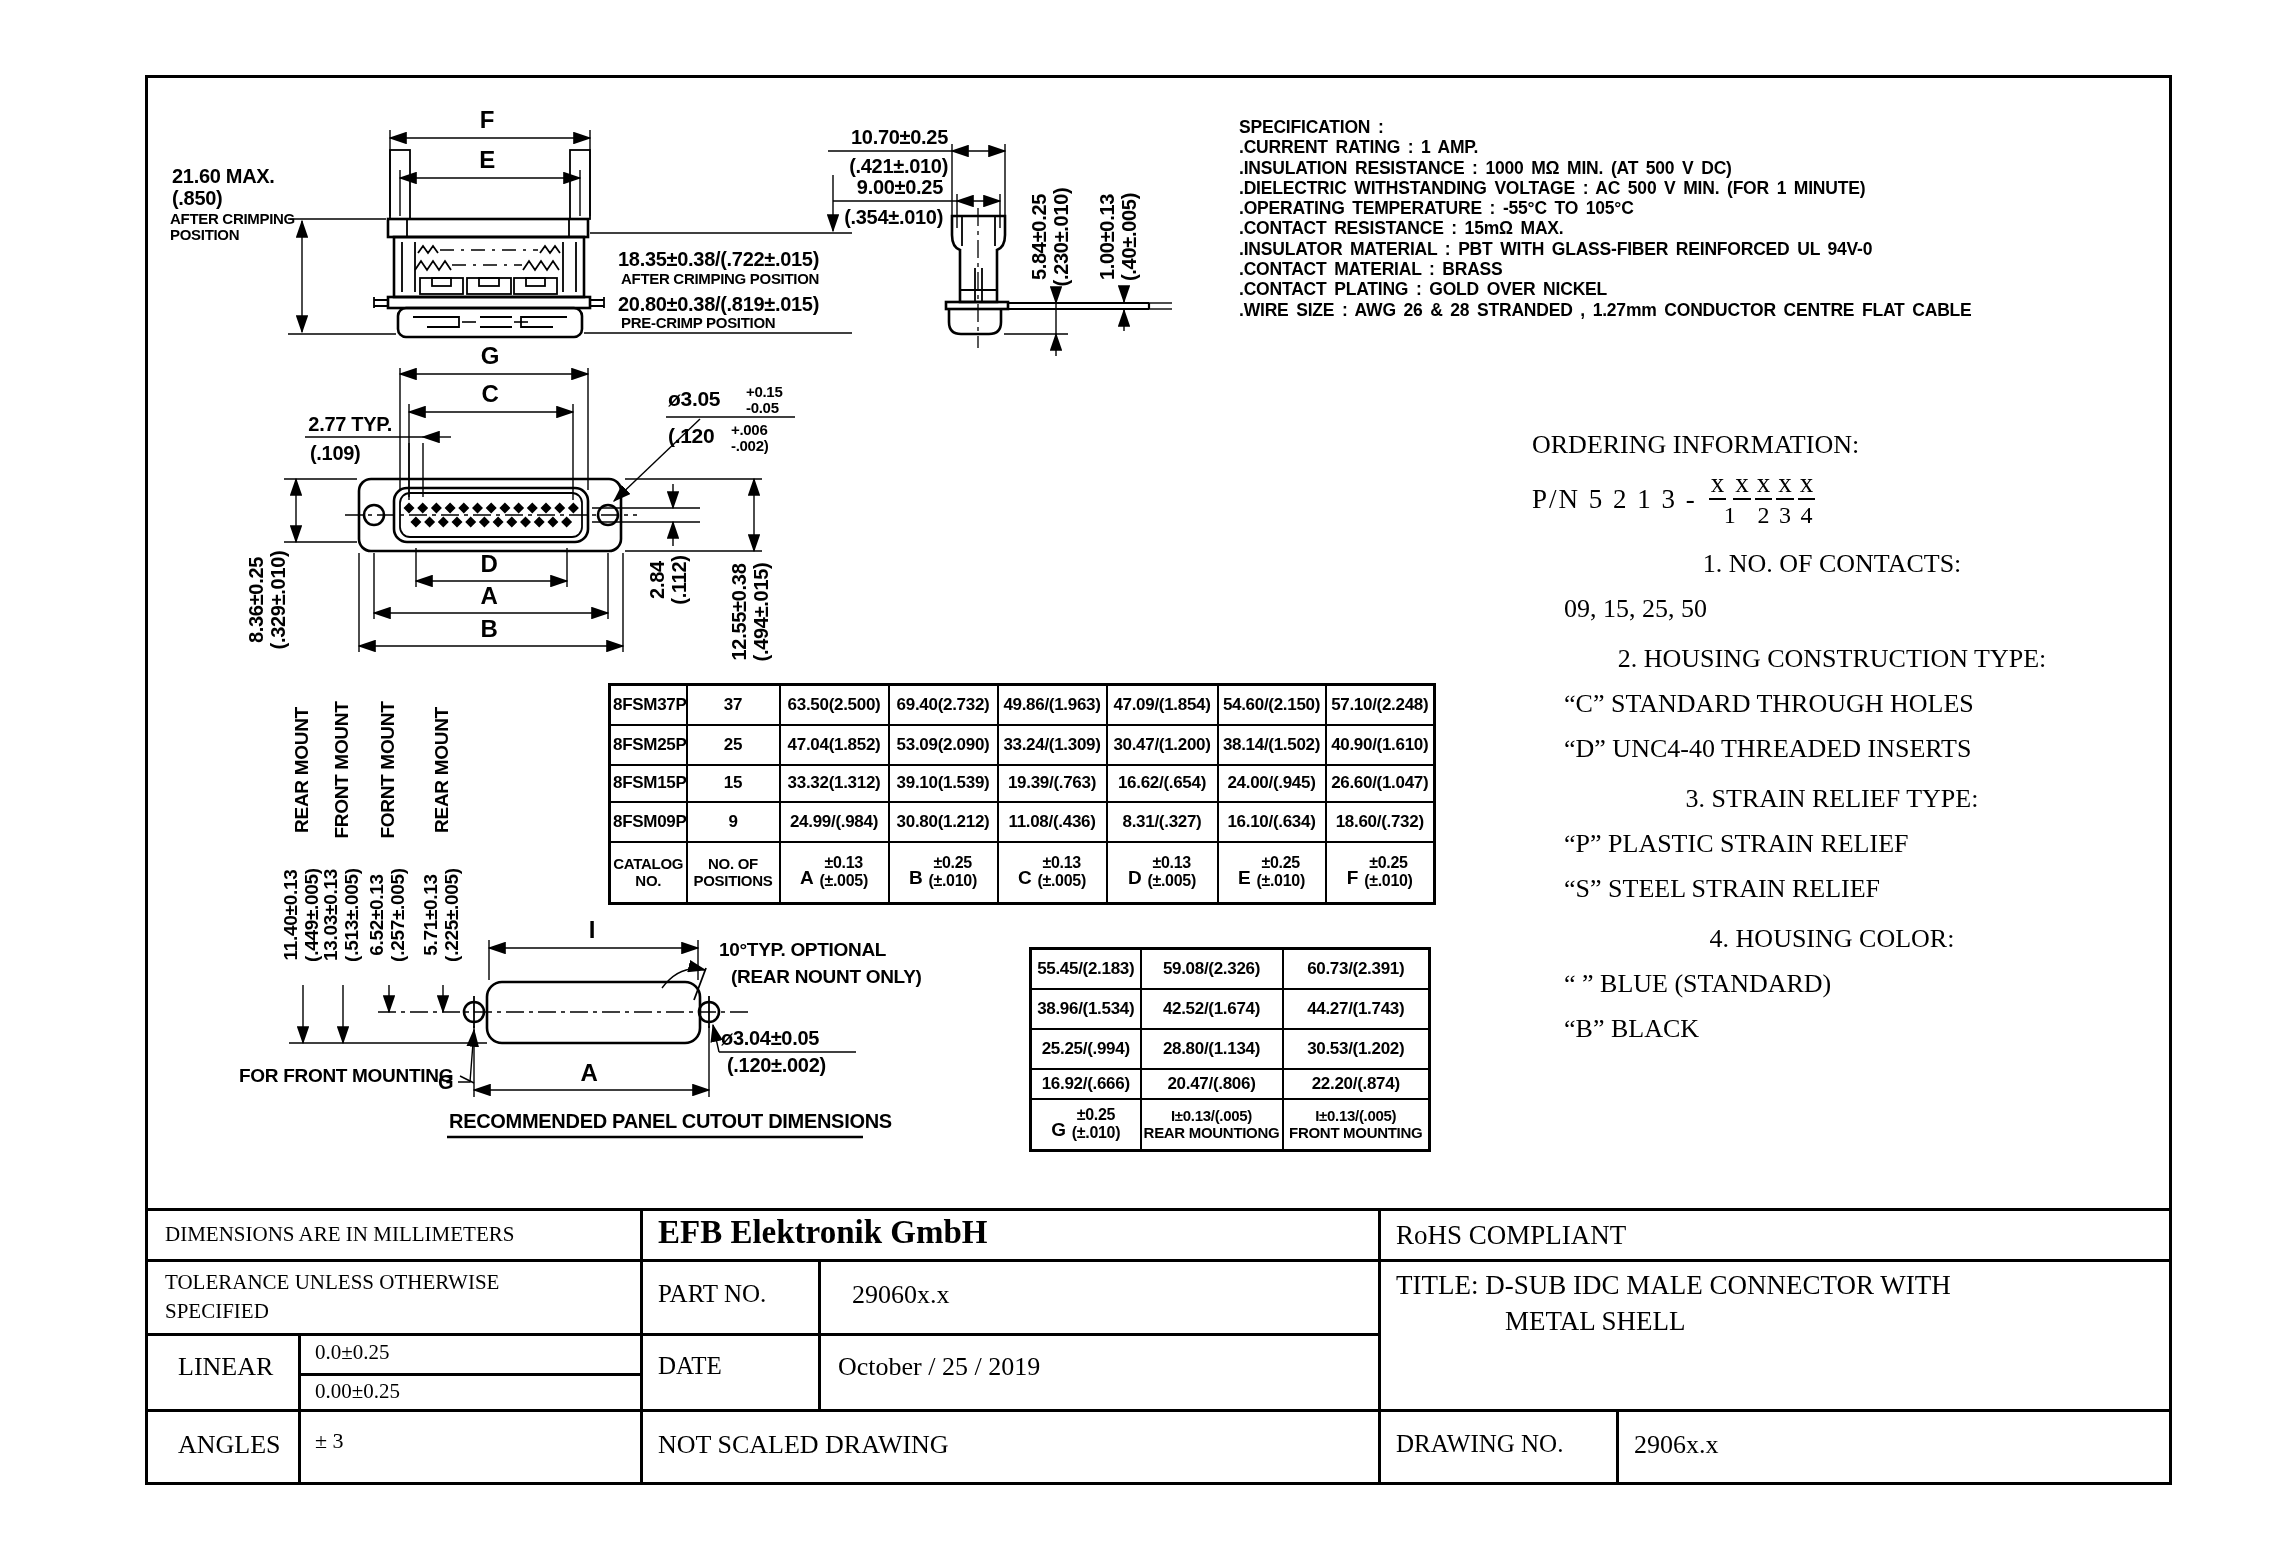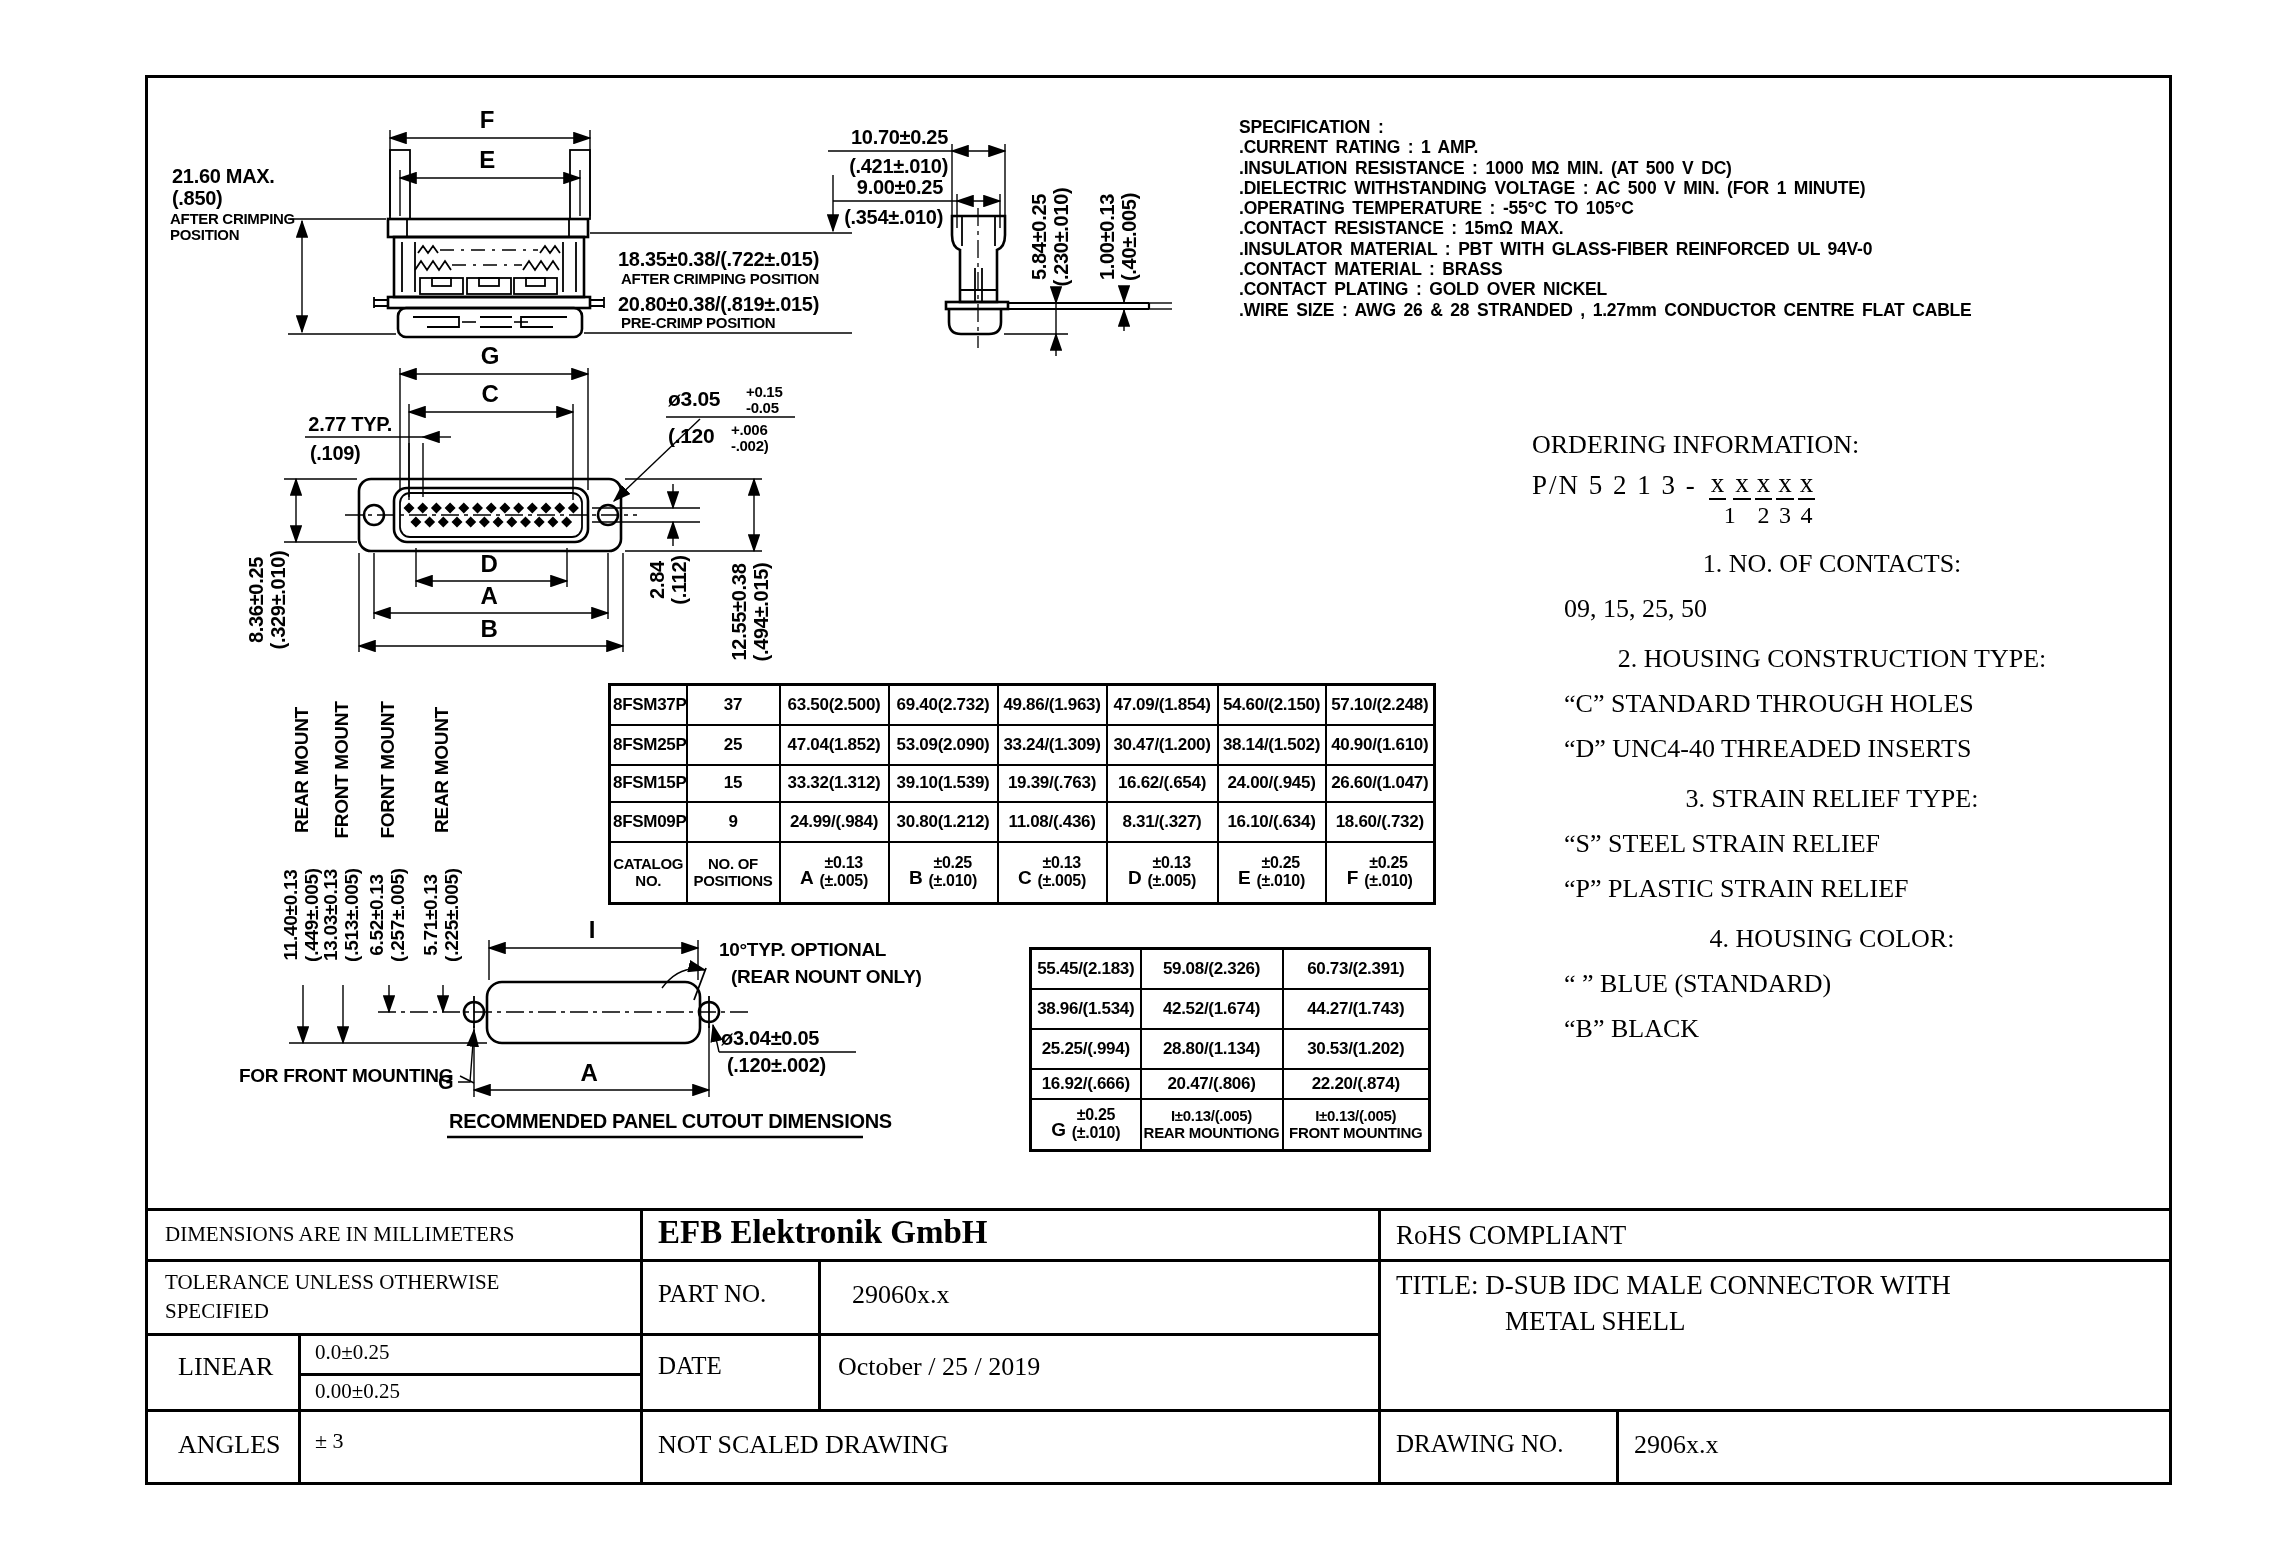--- a/index.html
+++ b/index.html
@@ -8,21 +8,21 @@
   .sheet-border{position:absolute;left:145px;top:75px;width:2027px;height:1410px;
                 border:3px solid #000;box-sizing:border-box;}
   
   .spec{position:absolute;left:1239px;top:117px;}
   .spec div{font:bold 17.5px "Liberation Sans",sans-serif;line-height:20.3px;
             letter-spacing:-0.2px;word-spacing:3px;white-space:nowrap;}
   
   .ordering{position:absolute;left:1532px;top:430px;width:600px;
             font-family:"Liberation Serif",serif;font-size:26px;}
   .ord-title{margin-bottom:10px;}
-  .pn-row{display:flex;align-items:flex-start;font-size:27px;margin-top:0;}
+  .pn-row{display:flex;align-items:center;font-size:27px;margin-top:0;}
   .pn-prefix{letter-spacing:2px;margin-right:10px;}
   .pn-group{display:inline-flex;flex-direction:column;align-items:center;margin:0 2px;}
   .pn-xs{display:flex;gap:7px;}
   .pn-xs span{border-bottom:2px solid #000;line-height:1.02;padding:0 2px;}
   .pn-num{font-size:24px;margin-top:2px;}
   .oi-title{margin-top:20px;text-align:center;}
   .oi-opt{margin-top:15px;padding-left:32px;}
   
   table.drw{position:absolute;border-collapse:collapse;table-layout:fixed;
             border:3px solid #000;}
@@ -338,22 +338,22 @@
           </span>
         <span class="pn-num">4</span>
       </span>
     </div>
     <div class="oi-title">1. NO. OF CONTACTS:</div>
     <div class="oi-opt">09, 15, 25, 50</div>
     <div class="oi-title">2. HOUSING CONSTRUCTION TYPE:</div>
     <div class="oi-opt">“C” STANDARD THROUGH HOLES</div>
     <div class="oi-opt">“D” UNC4-40 THREADED INSERTS</div>
     <div class="oi-title">3. STRAIN RELIEF TYPE:</div>
+    <div class="oi-opt">“P” PLASTIC STRAIN RELIEF</div>
     <div class="oi-opt">“S” STEEL STRAIN RELIEF</div>
-    <div class="oi-opt">“P” PLASTIC STRAIN RELIEF</div>
     <div class="oi-title">4. HOUSING COLOR:</div>
     <div class="oi-opt">“ ” BLUE (STANDARD)</div>
     <div class="oi-opt">“B” BLACK</div>
   </div>
 
   <table class="drw" style="left:608px;top:683px;width:825px;">
     <colgroup>
         <col style="width:77px">
         <col style="width:93px">
         <col style="width:109px">

